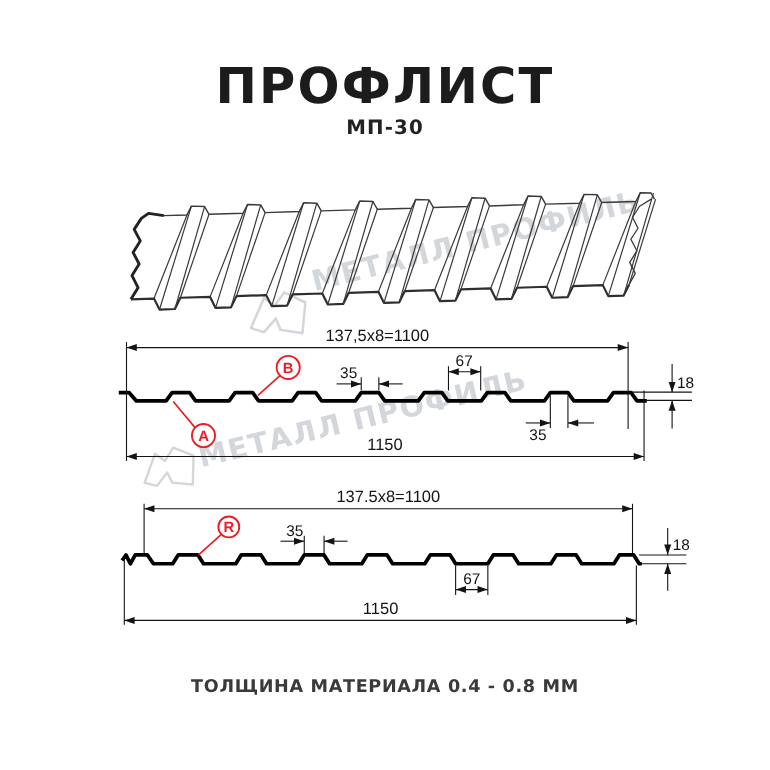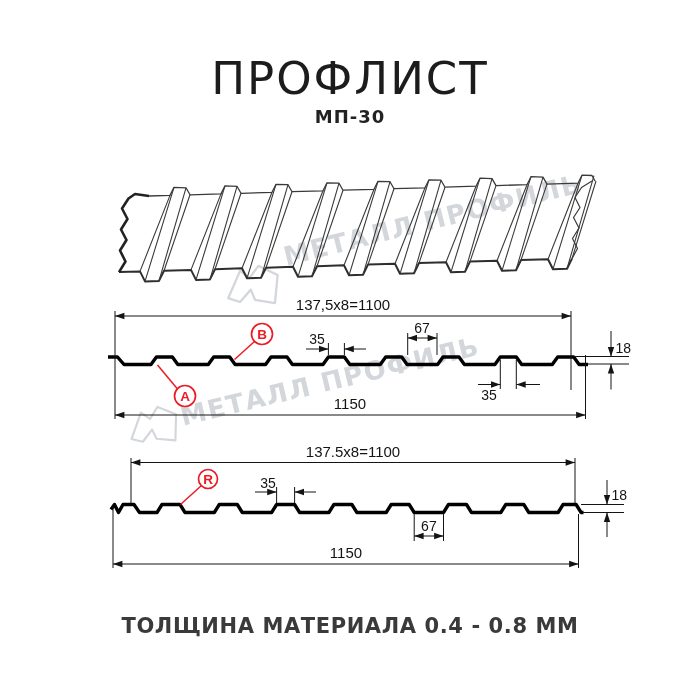--- a/index.html
+++ b/index.html
@@ -1,25 +1,25 @@
 <!DOCTYPE html>
 <html><head>
 <meta charset="utf-8">
 <style>
   html,body{margin:0;padding:0;background:#fff;}
   #stage{position:relative;width:700px;height:700px;background:#ffffff;overflow:hidden;
          font-family:"Liberation Sans",sans-serif;}
   .ttl{position:absolute;left:0;top:52px;width:700px;text-align:center;
-       font-family:"DejaVu Sans",sans-serif;font-weight:normal;font-size:45px;
+       font-family:"DejaVu Sans",sans-serif;font-weight:bold;font-size:45px;
        letter-spacing:2px;color:#1c1c1c;z-index:3;}
   .sub{position:absolute;left:0;top:106px;width:700px;text-align:center;
        font-family:"DejaVu Sans",sans-serif;font-weight:bold;font-size:18px;
        letter-spacing:1px;color:#222;z-index:3;}
   .foot{position:absolute;left:0;top:614px;width:700px;text-align:center;
-       font-family:"DejaVu Sans",sans-serif;font-weight:bold;font-size:21px;
+       font-family:"DejaVu Sans",sans-serif;font-weight:bold;font-size:16px;
        letter-spacing:0.6px;color:#3a3a3a;z-index:3;}
   .wm-text{position:absolute;white-space:nowrap;font-family:"DejaVu Sans",sans-serif;
        font-weight:bold;font-size:26px;letter-spacing:1.5px;color:#d3d6da;
        transform-origin:0 50%;z-index:1;}
   .wm-logo{position:absolute;z-index:1;}
   #draw{position:absolute;left:0;top:0;z-index:2;}
   svg text{font-family:"Liberation Sans",sans-serif;fill:#141414;}
   .dimtxt{font-size:15px;}
   .dimtxt-s{font-size:14px;}
   .redletter{font-size:13.5px;font-weight:bold;fill:#ec1c24;}

